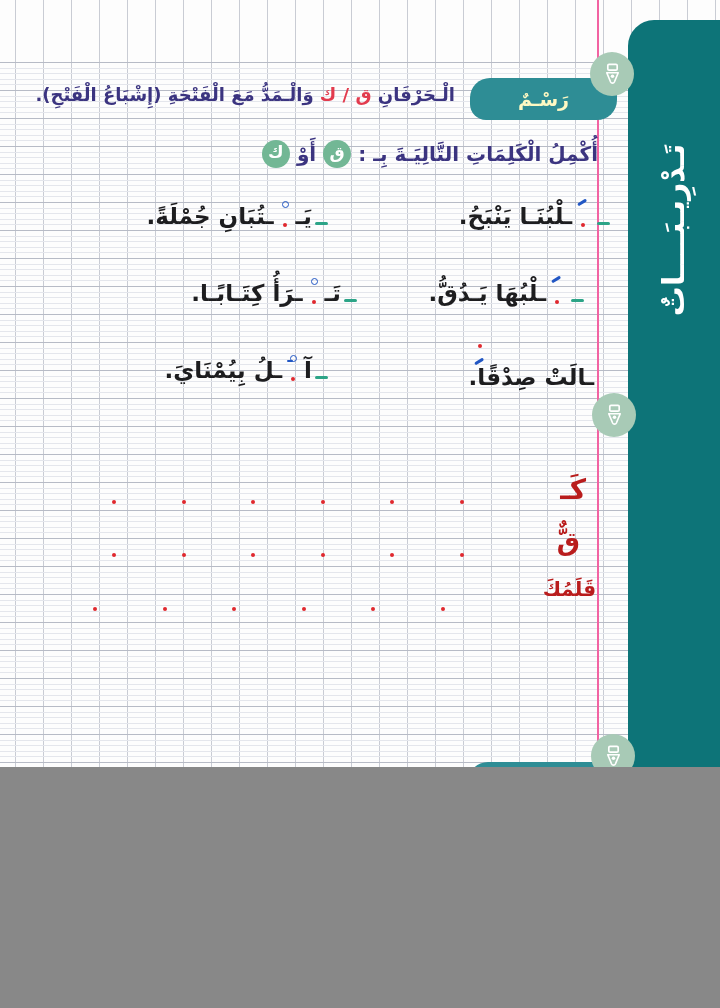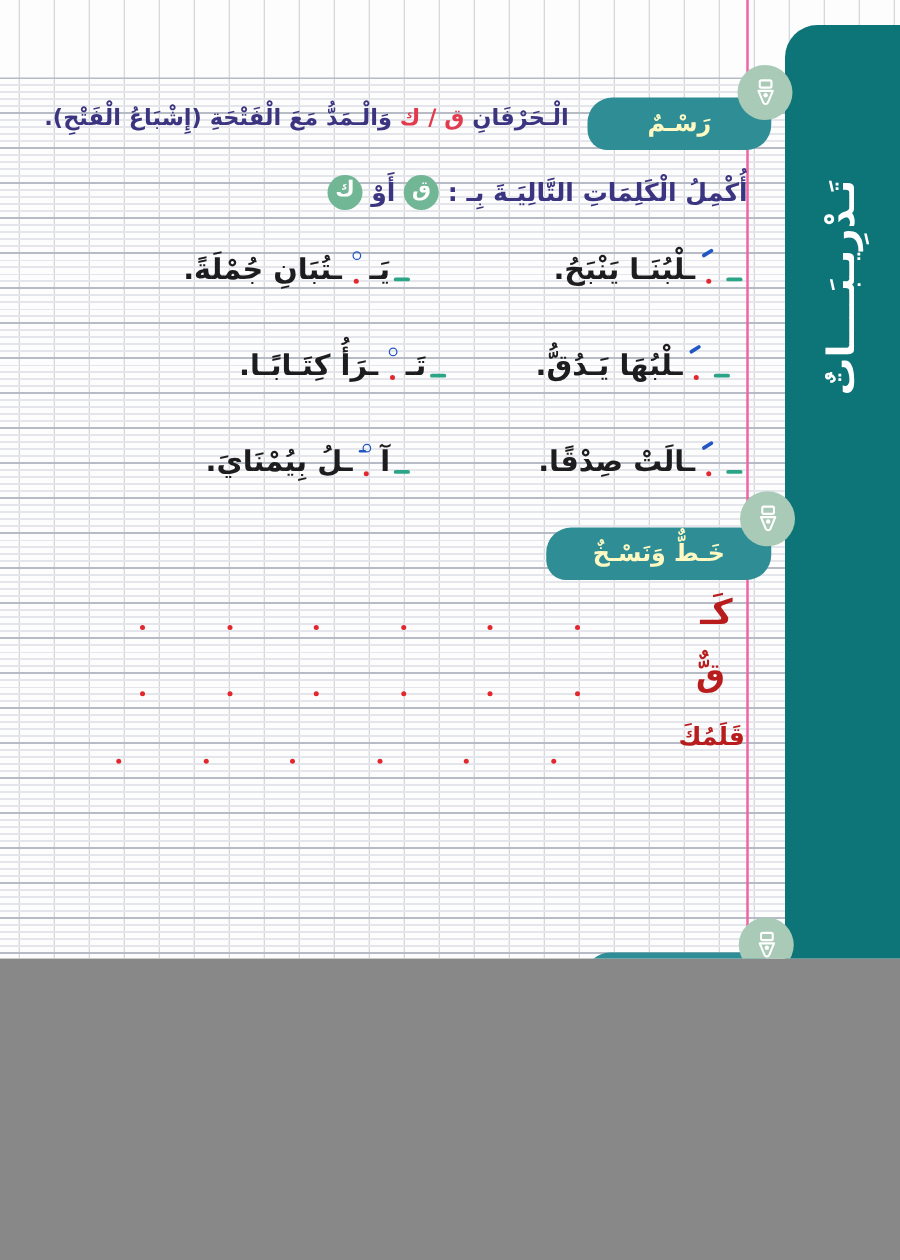--- a/index.html
+++ b/index.html
@@ -95,21 +95,21 @@
     </span>
   </div>
 
   <div class="instruction">
     <span>أُكْمِلُ الْكَلِمَاتِ التَّالِيَـةَ بِـ :</span>
     <span class="letter-circle">ق</span>
     <span>أَوْ</span>
     <span class="letter-circle">ك</span>
   </div>
 
-  <div class="ex-item" style="right:126px;top:192px;align-items:flex-end;">
+  <div class="ex-item" style="right:110px;top:192px;align-items:flex-end;">
     <span class="gdash"></span>
     <span class="prefix"></span>
     <span class="blank" data-mark="fatha">
         <span class="mark"></span>
         <span class="rdot"></span>
       </span>
     <span class="word">ـلْبُنَـا يَنْبَحُ.</span>
   </div>
   <div class="ex-item" style="right:392px;top:192px;">
     <span class="gdash"></span>
@@ -133,42 +133,39 @@
   <div class="ex-item" style="right:363px;top:269px;">
     <span class="gdash"></span>
     <span class="prefix">تَـ</span>
     <span class="blank" data-mark="sukun">
         <span class="mark"></span>
         <span class="rdot"></span>
       </span>
     <span class="word">ـرَأُ كِتَـابًـا.</span>
   </div>
 
-  <div class="ex-item" style="right:126px;top:346px;">
+  <div class="ex-item" style="right:126px;top:346px;flex-direction:column;">
     <span class="gdash"></span>
     <span class="prefix"></span>
     <span class="blank" data-mark="fatha">
         <span class="mark"></span>
         <span class="rdot"></span>
       </span>
     <span class="word">ـالَتْ صِدْقًا.</span>
   </div>
   <div class="ex-item" style="right:392px;top:346px;">
     <span class="gdash"></span>
     <span class="prefix">آ</span>
     <span class="blank" data-mark="damma">
         <span class="mark"></span>
         <span class="rdot"></span>
       </span>
     <span class="word">ـلُ بِيُمْنَايَ.</span>
   </div>
 
-  <div class="badge" style="left:437px;top:422px;width:180px;height:42px;">
-    <span>خَـطٌّ وَنَسْـخٌ</span>
-  </div>
   <div class="pen-circle" style="left:592px;top:393px;">
     <span>
       <svg viewBox="0 0 24 24" width="25" height="25">
         <rect x="7.5" y="2.2" width="9" height="5.6" rx="1.2" fill="none" stroke="#fff" stroke-width="1.6"></rect>
         <path d="M6.5 10.3 h11 L13.8 19.2 a2 2 0 0 1 -3.6 0 Z" fill="none" stroke="#fff" stroke-width="1.6" stroke-linejoin="round"></path>
         <circle cx="12" cy="13.6" r="1.7" fill="#fff"></circle>
       </svg>
     </span>
   </div>
 

